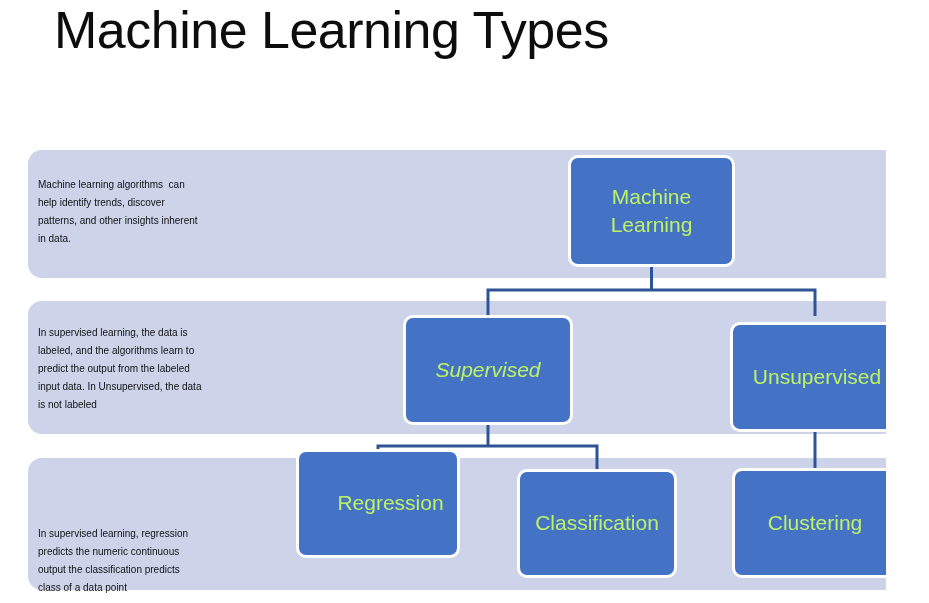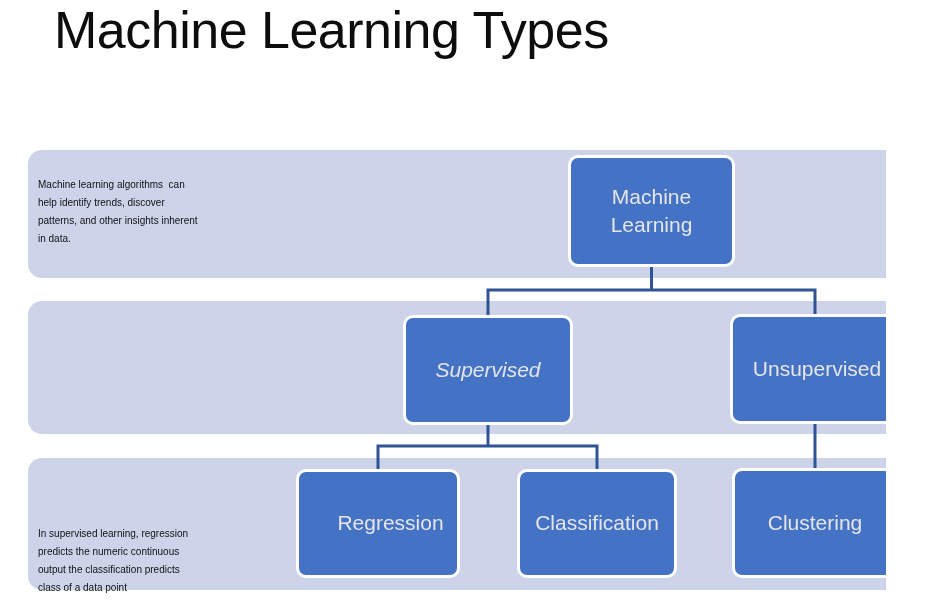--- a/index.html
+++ b/index.html
@@ -55,48 +55,53 @@
   .node {
     position: absolute;
     background: #4472C4;
     border: 3px solid #ffffff;
     border-radius: 10px;
     box-sizing: border-box;
     display: flex;
     align-items: center;
     justify-content: center;
     text-align: center;
-    color: #e5e5e5;
+    color: #bef264;
     font-size: 21px;
     line-height: 1.35;
     z-index: 3;
     padding: 2px 6px;
   }
   .node-ml            { left: 568px; top: 155px; width: 167px; height: 112px; }
   .node-supervised    { left: 403px; top: 315px; width: 170px; height: 110px; font-style: italic; }
-  .node-unsupervised  { left: 730px; top: 314px; width: 172px; height: 110px; padding-left: 8px; }
-  .node-regression    { left: 296px; top: 469px; width: 164px; height: 109px; padding-left: 31px; }
+  .node-unsupervised  { left: 730px; top: 322px; width: 172px; height: 110px; padding-left: 8px; }
+  .node-regression    { left: 296px; top: 449px; width: 164px; height: 109px; padding-left: 31px; }
   .node-classification{ left: 517px; top: 469px; width: 160px; height: 109px; }
   .node-clustering    { left: 732px; top: 468px; width: 166px; height: 110px; }
 </style>
 </head>
 <body>
 
 <div class="slide">
 
   <div class="slide-title">Machine Learning Types</div>
 
   <div class="band band-1"></div>
   <div class="band band-2"></div>
   <div class="band band-3"></div>
 
   <div class="band-desc desc-1">Machine learning algorithms  can
 help identify trends, discover
 patterns, and other insights inherent
 in data.</div>
+  <div class="band-desc desc-2">In supervised learning, the data is
+labeled, and the algorithms learn to
+predict the output from the labeled
+input data. In Unsupervised, the data
+is not labeled</div>
   <div class="band-desc desc-3">In supervised learning, regression
 predicts the numeric continuous
 output the classification predicts
 class of a data point</div>
 
   <svg class="connectors" viewBox="0 0 929 603" xmlns="http://www.w3.org/2000/svg">
     <path d="M651.5,267 V290" stroke="#2F5496" stroke-width="3" fill="none"></path>
     <path d="M488,316 V290 H815 V316" stroke="#2F5496" stroke-width="3" fill="none"></path>
     <path d="M488,425 V446" stroke="#2F5496" stroke-width="3" fill="none"></path>
     <path d="M378,470 V446 H597 V470" stroke="#2F5496" stroke-width="3" fill="none"></path>

